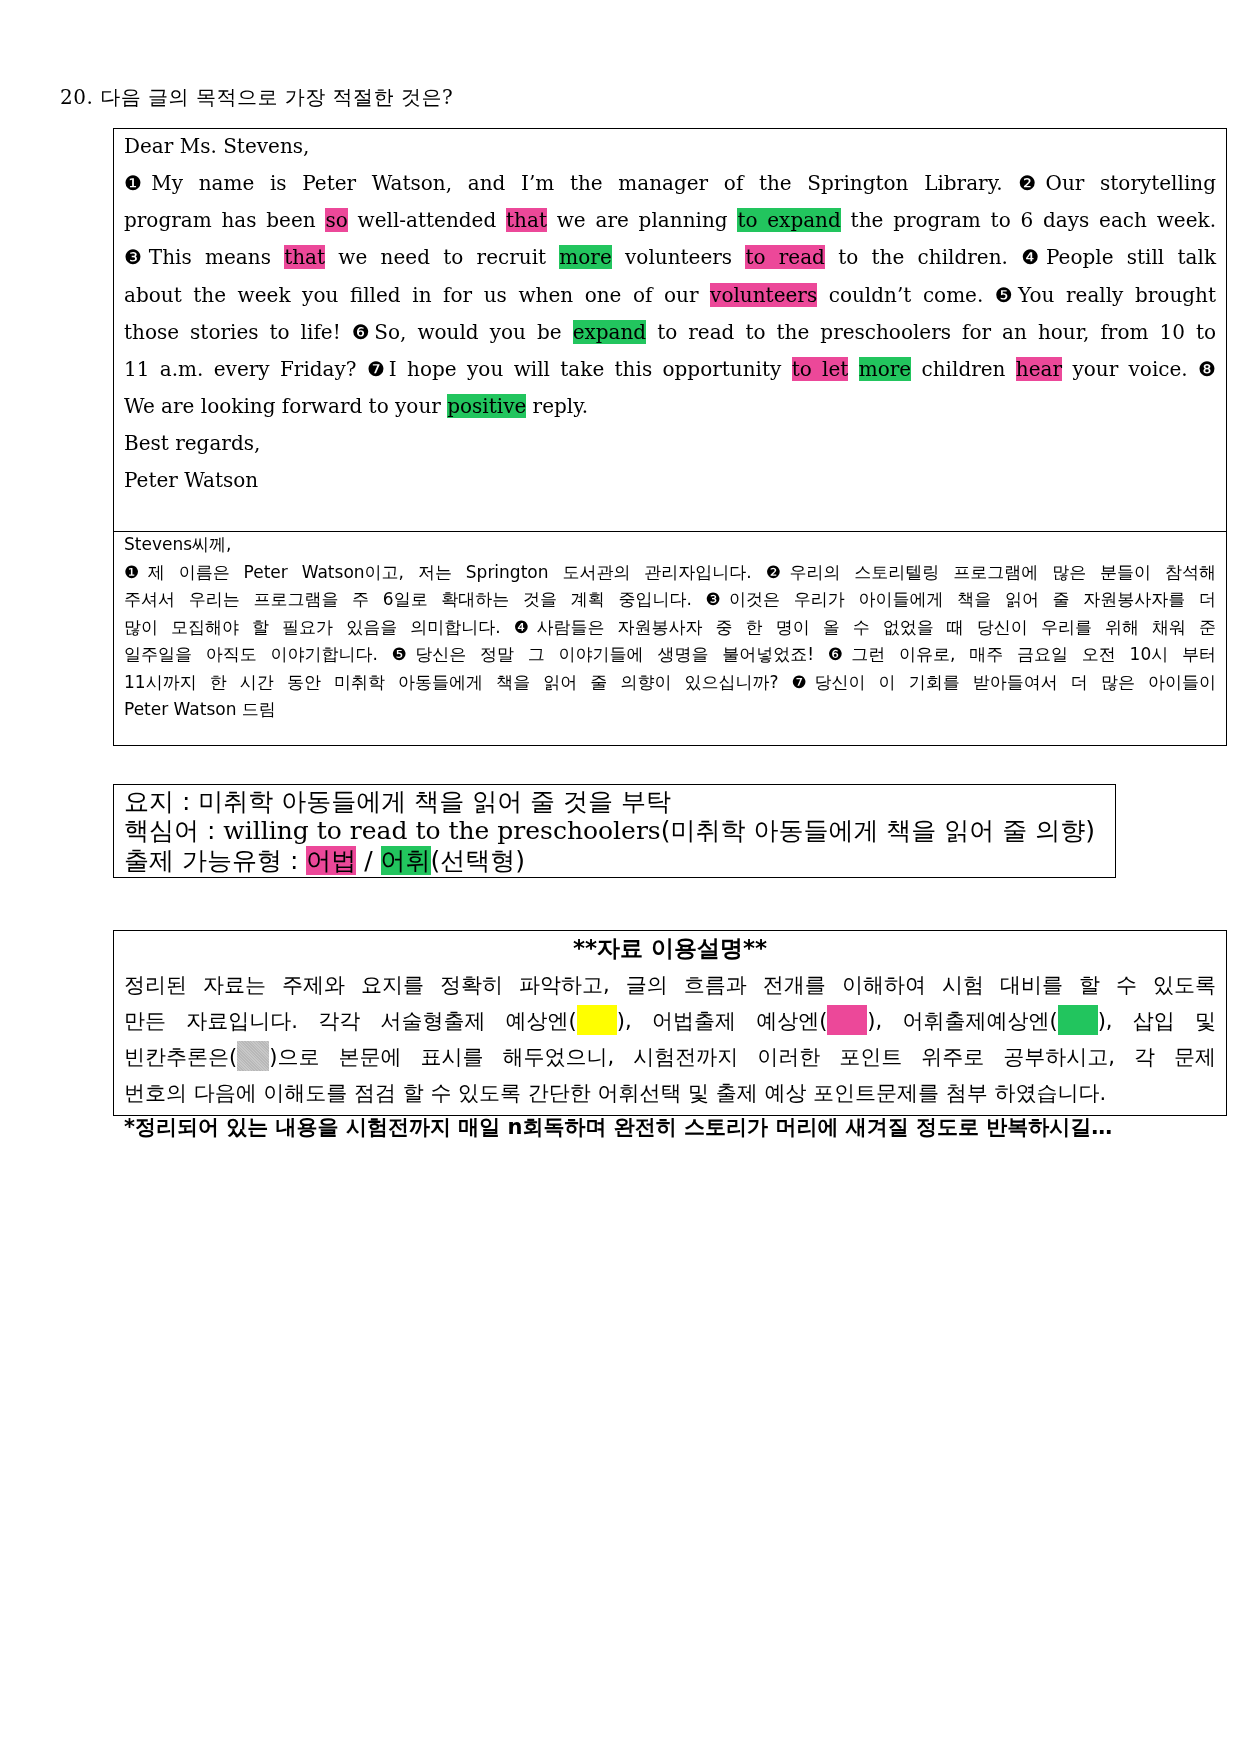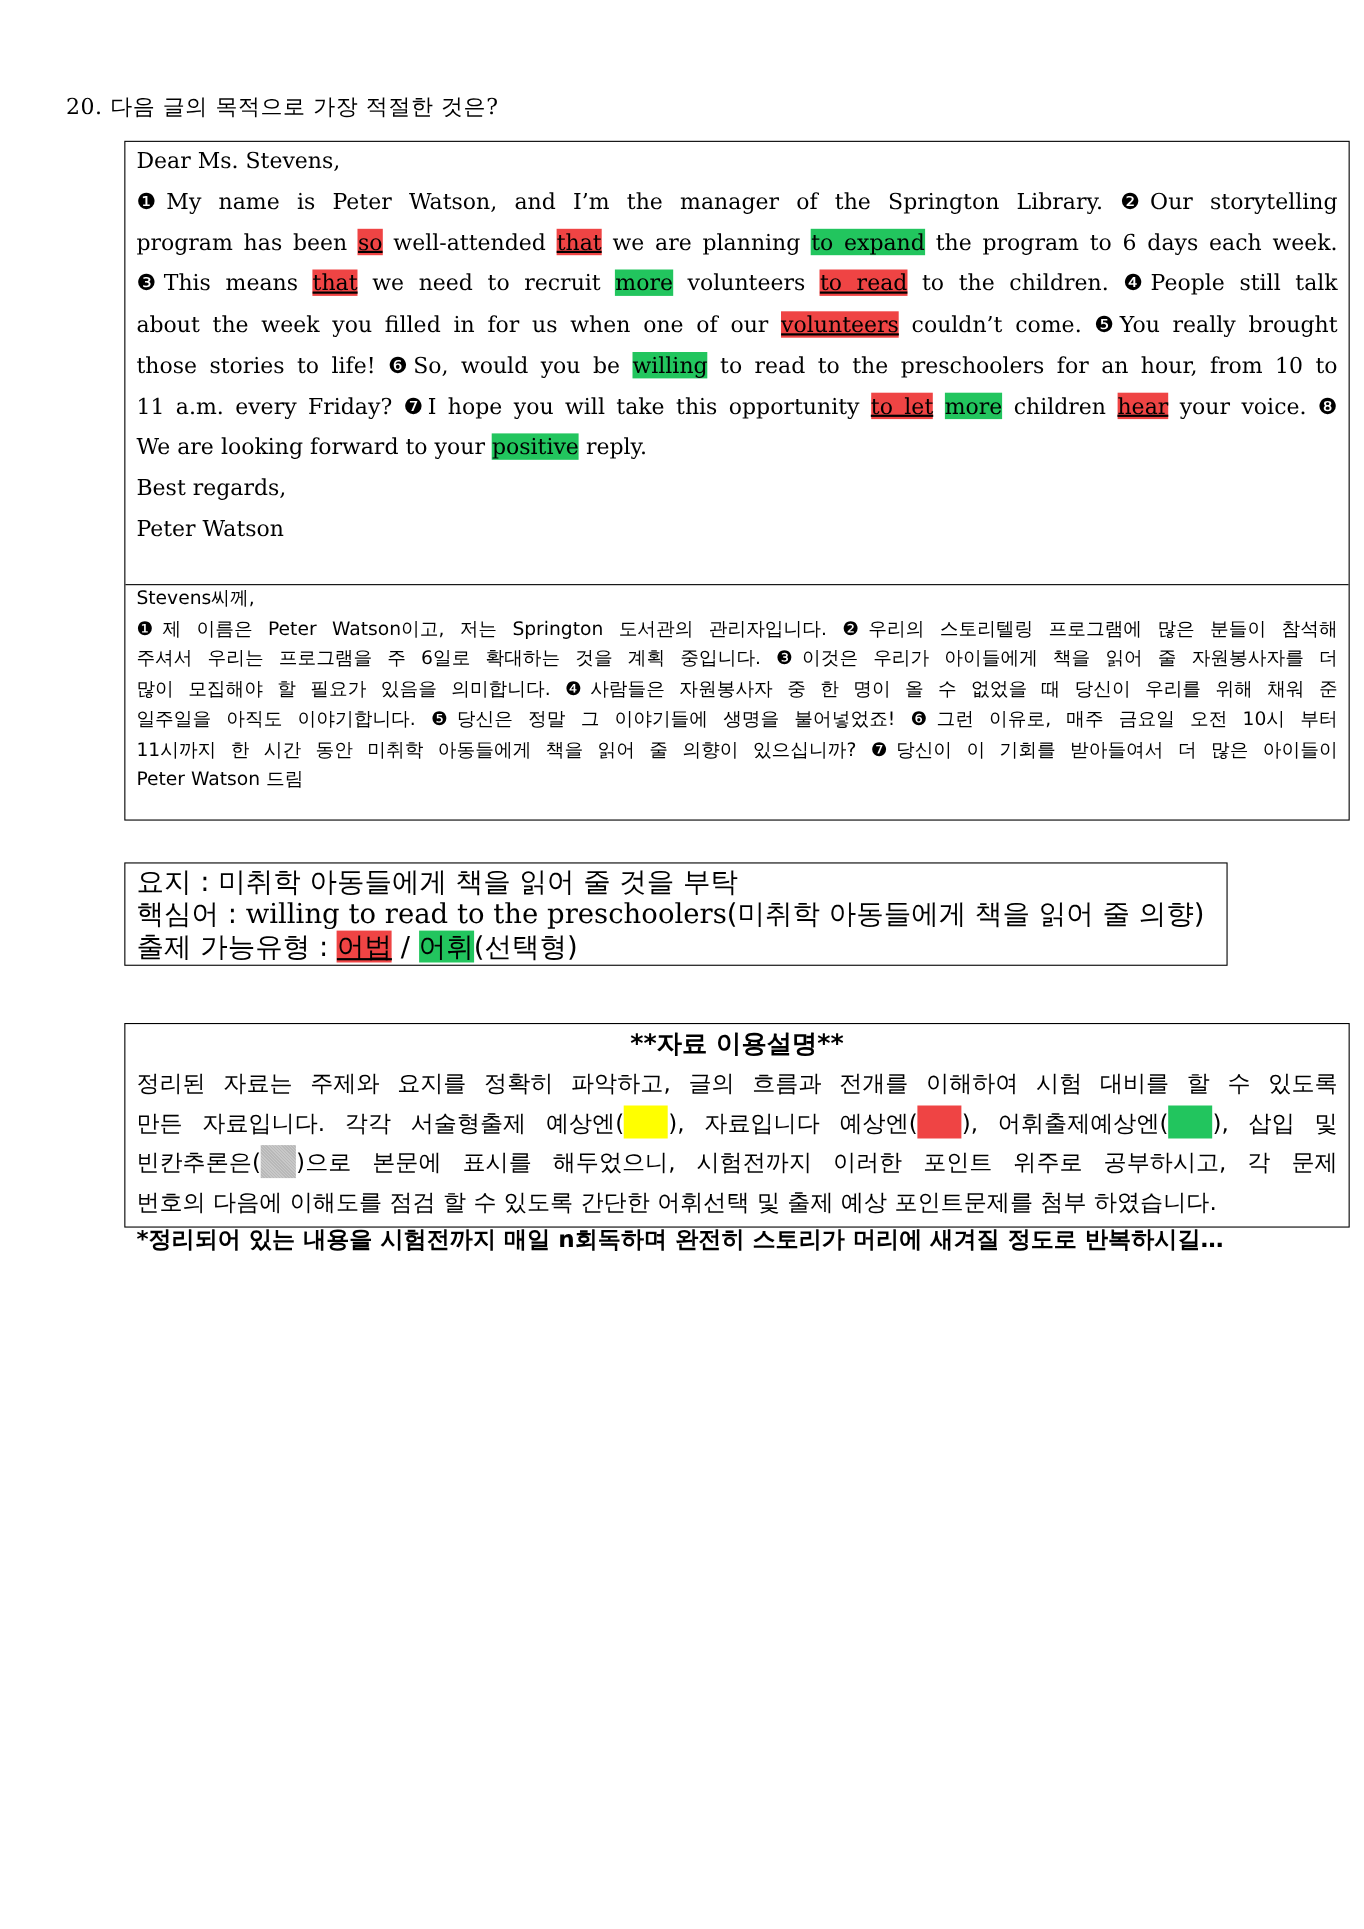--- a/index.html
+++ b/index.html
@@ -7,21 +7,21 @@
   .q-title { position: absolute; left: 60px; top: 84px; font-size: 20px; letter-spacing: 0.5px; }
   .box { position: absolute; border: 1.5px solid #000; box-sizing: border-box; margin-left: 48px; }
   #passage-box { left: 65px; top: 128px; width: 1114px; height: 618px; }
   .en { position: absolute; left: 10px; right: 10px; top: 0; height: 402px; font-size: 20px; }
   .en .ln { position: absolute; left: 0; right: 0; height: 34px; line-height: 34px; white-space: nowrap; }
   .en .ln.justify { text-align: justify; text-align-last: justify; }
   .divider { position: absolute; left: 0; right: 0; top: 402px; border-top: 1.5px solid #000; }
   .kr { position: absolute; left: 10px; right: 10px; top: 402px; font-size: 17px; font-family: "DejaVu Sans", "Liberation Sans", sans-serif; }
   .kr .ln { height: 27.5px; line-height: 27.5px; white-space: nowrap; }
   .kr .ln.justify { text-align: justify; text-align-last: justify; }
-  .hl-g { background: #ef4444; text-decoration: underline; }
+  .hl-g { background: #ec4899; }
   .hl-c { background: #22c55e; }
   .hl-y { background: #ffff00; }
   .hl-gray { background: repeating-linear-gradient(45deg, #b8b8b8 0 1px, #c8c8c8 1px 2px); }
   #summary-box { left: 65px; top: 784px; width: 1003px; height: 94px; font-family: "DejaVu Sans", "Liberation Sans", sans-serif; font-size: 25px; }
   #summary-box .ln { position: absolute; left: 10px; height: 30px; line-height: 30px; white-space: nowrap; }
   #summary-box .serif { font-family: "DejaVu Serif", "Liberation Serif", serif; }
   #guide-box { left: 65px; top: 930px; width: 1114px; height: 186px; font-family: "DejaVu Sans", "Liberation Sans", sans-serif; font-size: 21px; }
   #guide-box .title { position: absolute; left: 0; right: 0; top: 2px; text-align: center; font-weight: bold; font-size: 23px; }
   #guide-box .ln { position: absolute; left: 10px; right: 10px; height: 36px; line-height: 36px; white-space: nowrap; }
   #guide-box .ln.justify { text-align: justify; text-align-last: justify; }
@@ -33,21 +33,21 @@
 
 <div class="q-title">20. 다음 글의 목적으로 가장 적절한 것은?</div>
 
 <div class="box" id="passage-box">
   <div class="en">
     <div class="ln" style="top:0px">Dear Ms. Stevens,</div>
     <div class="ln justify" style="top:37px">❶My name is Peter Watson, and I’m the manager of the Springton Library. ❷Our storytelling</div>
     <div class="ln justify" style="top:74px">program has been <span class="hl-g">so</span> well-attended <span class="hl-g">that</span> we are planning <span class="hl-c">to expand</span> the program to 6 days each week.</div>
     <div class="ln justify" style="top:111px">❸This means <span class="hl-g">that</span> we need to recruit <span class="hl-c">more</span> volunteers <span class="hl-g">to read</span> to the children. ❹People still talk</div>
     <div class="ln justify" style="top:149px">about the week you filled in for us when one of our <span class="hl-g">volunteers</span> couldn’t come. ❺You really brought</div>
-    <div class="ln justify" style="top:186px">those stories to life! ❻So, would you be <span class="hl-c">willing</span> to read to the preschoolers for an hour, from 10 to</div>
+    <div class="ln justify" style="top:186px">those stories to life! ❻So, would you be <span class="hl-c">expand</span> to read to the preschoolers for an hour, from 10 to</div>
     <div class="ln justify" style="top:223px">11 a.m. every Friday? ❼I hope you will take this opportunity <span class="hl-g">to let</span> <span class="hl-c">more</span> children <span class="hl-g">hear</span> your voice. ❽</div>
     <div class="ln" style="top:260px">We are looking forward to your <span class="hl-c">positive</span> reply.</div>
     <div class="ln" style="top:297px">Best regards,</div>
     <div class="ln" style="top:334px">Peter Watson</div>
   </div>
   <div class="divider"></div>
   <div class="kr">
     <div class="ln">Stevens씨께,</div>
     <div class="ln justify">❶제 이름은 Peter Watson이고, 저는 Springton 도서관의 관리자입니다. ❷우리의 스토리텔링 프로그램에 많은 분들이 참석해</div>
     <div class="ln justify">주셔서 우리는 프로그램을 주 6일로 확대하는 것을 계획 중입니다. ❸이것은 우리가 아이들에게 책을 읽어 줄 자원봉사자를 더</div>
@@ -67,20 +67,20 @@
   </div>
   <div class="ln" style="top:61px">
     <span>출제 가능유형 : </span><span class="hl-g">어법</span><span> / </span><span class="hl-c">어휘</span><span>(선택형)</span>
   </div>
 </div>
 
 <div class="box" id="guide-box">
   <div class="title">**자료 이용설명**</div>
   <div class="ln justify" style="top:36px">정리된 자료는 주제와 요지를 정확히 파악하고, 글의 흐름과 전개를 이해하여 시험 대비를 할 수 있도록</div>
   <div class="ln justify" style="top:72px">
-    <span>만든 자료입니다. 각각 서술형출제 예상엔(</span><span class="swatch hl-y"></span><span>), 자료입니다 예상엔(</span><span class="swatch hl-g"></span><span>), 어휘출제예상엔(</span><span class="swatch hl-c"></span><span>), 삽입 및</span>
+    <span>만든 자료입니다. 각각 서술형출제 예상엔(</span><span class="swatch hl-y"></span><span>), 어법출제 예상엔(</span><span class="swatch hl-g"></span><span>), 어휘출제예상엔(</span><span class="swatch hl-c"></span><span>), 삽입 및</span>
   </div>
   <div class="ln justify" style="top:108px">
     <span> 빈칸추론은(</span><span class="swatch hl-gray" style="width:32px"></span><span>)으로 본문에 표시를 해두었으니, 시험전까지 이러한 포인트 위주로 공부하시고, 각 문제</span>
   </div>
   <div class="ln" style="top:144px">번호의 다음에 이해도를 점검 할 수 있도록 간단한 어휘선택 및 출제 예상 포인트문제를 첨부 하였습니다.</div>
   <div class="ln bold" style="top:178px">*정리되어 있는 내용을 시험전까지 매일 n회독하며 완전히 스토리가 머리에 새겨질 정도로 반복하시길…</div>
 </div>
 
 </body></html>

